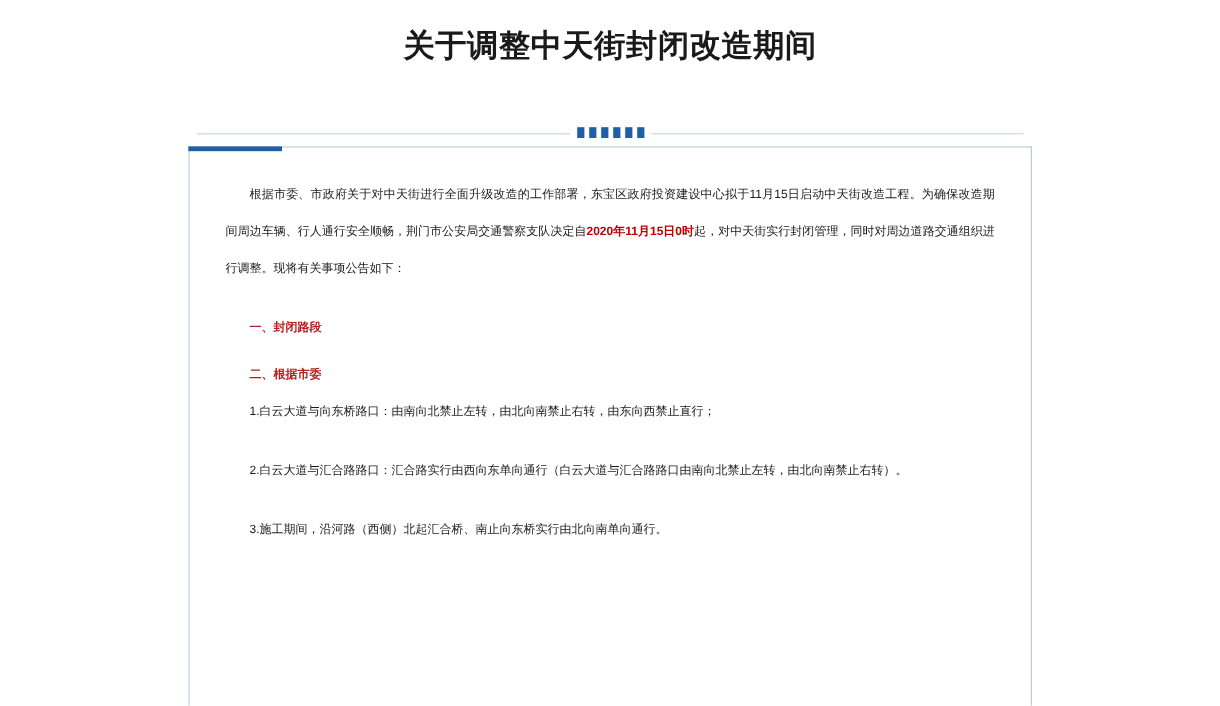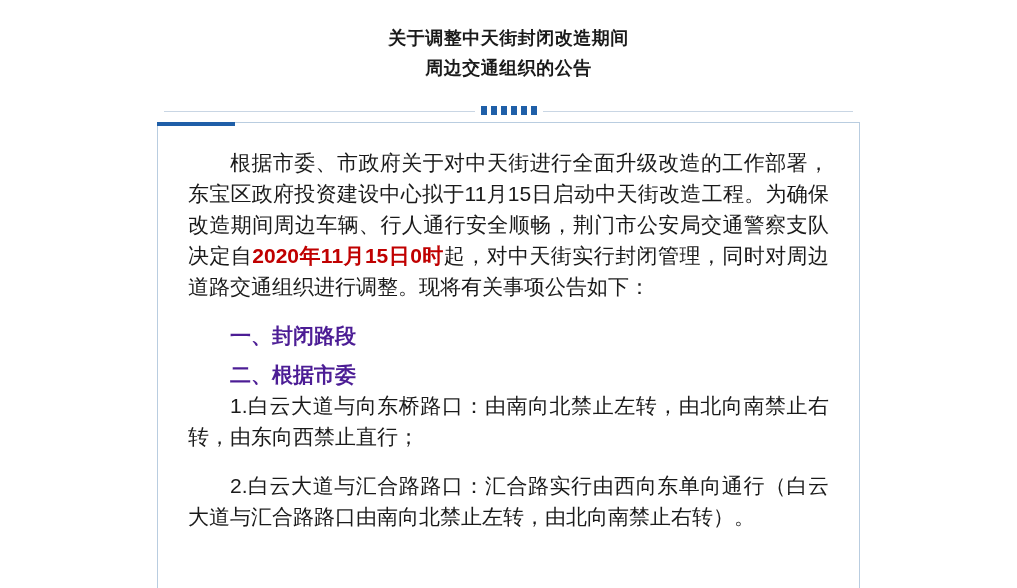--- a/index.html
+++ b/index.html
@@ -42,26 +42,26 @@
   
   .title-wrap {
     position: absolute;
     left: 139px;
     top: 0;
     width: 739px;
     padding-top: 24px;
     text-align: center;
   }
   .title-line {
-    font-size: 18px;
+    font-size: 26px;
     font-weight: bold;
     color: #1a1a1a;
     line-height: 30px;
     letter-spacing: 0.5px;
-    font-family: Liberation Mono, monospace;
+    font-family: Liberation Serif, serif;
   }
 
   
   .divider {
     position: absolute;
     left: 139px;
     top: 104px;
     width: 739px;
     height: 14px;
   }
@@ -108,60 +108,59 @@
     left: -1px;
     top: -1px;
     width: 78px;
     height: 4px;
     background: #1f5fa8;
   }
 
   .content {
     padding: 24px 30px 0 30px;
     box-sizing: border-box;
-    font-size: 21px;
+    font-size: 10px;
     line-height: 31px;
     color: #1a1a1a;
     font-family: "Liberation Sans", "DejaVu Sans", sans-serif;
     text-align: justify;
   }
 
   .para {
     margin: 0 0 0 0;
     text-indent: 2em;
   }
   .spacer {
     height: 18px;
   }
   .spacer-sm {
     height: 8px;
   }
 
   .section-head {
-    color: #4c1d95;
+    color: #b91c1c;
     font-weight: bold;
     text-indent: 2em;
     margin: 0;
   }
   .hl {
     color: #c00000;
     font-weight: bold;
   }
 </style>
 </head>
 <body>
 
 <div class="page">
 
   <div class="edge-left"></div>
   <div class="edge-right"></div>
 
   <div class="title-wrap">
     <div class="title-line">关于调整中天街封闭改造期间</div>
-    <div class="title-line">周边交通组织的公告</div>
   </div>
 
   <div class="divider">
     <div class="rule"></div>
     <div class="dots">
       <span class="dot"></span>
       <span class="dot"></span>
       <span class="dot"></span>
       <span class="dot"></span>
       <span class="dot"></span>
@@ -184,17 +183,18 @@
 
       <p class="section-head">二、根据市委</p>
       <p class="para">1.白云大道与向东桥路口：由南向北禁止左转，由北向南禁止右转，由东向西禁止直行；</p>
 
       <div class="spacer"></div>
 
       <p class="para">2.白云大道与汇合路路口：汇合路实行由西向东单向通行（白云大道与汇合路路口由南向北禁止左转，由北向南禁止右转）。</p>
 
       <div class="spacer"></div>
 
+      <p class="para">3.施工期间，沿河路（西侧）北起汇合桥、南止向东桥实行由北向南单向通行。</p>
 
     </div>
   </div>
 
 </div>
 
 </body></html>

